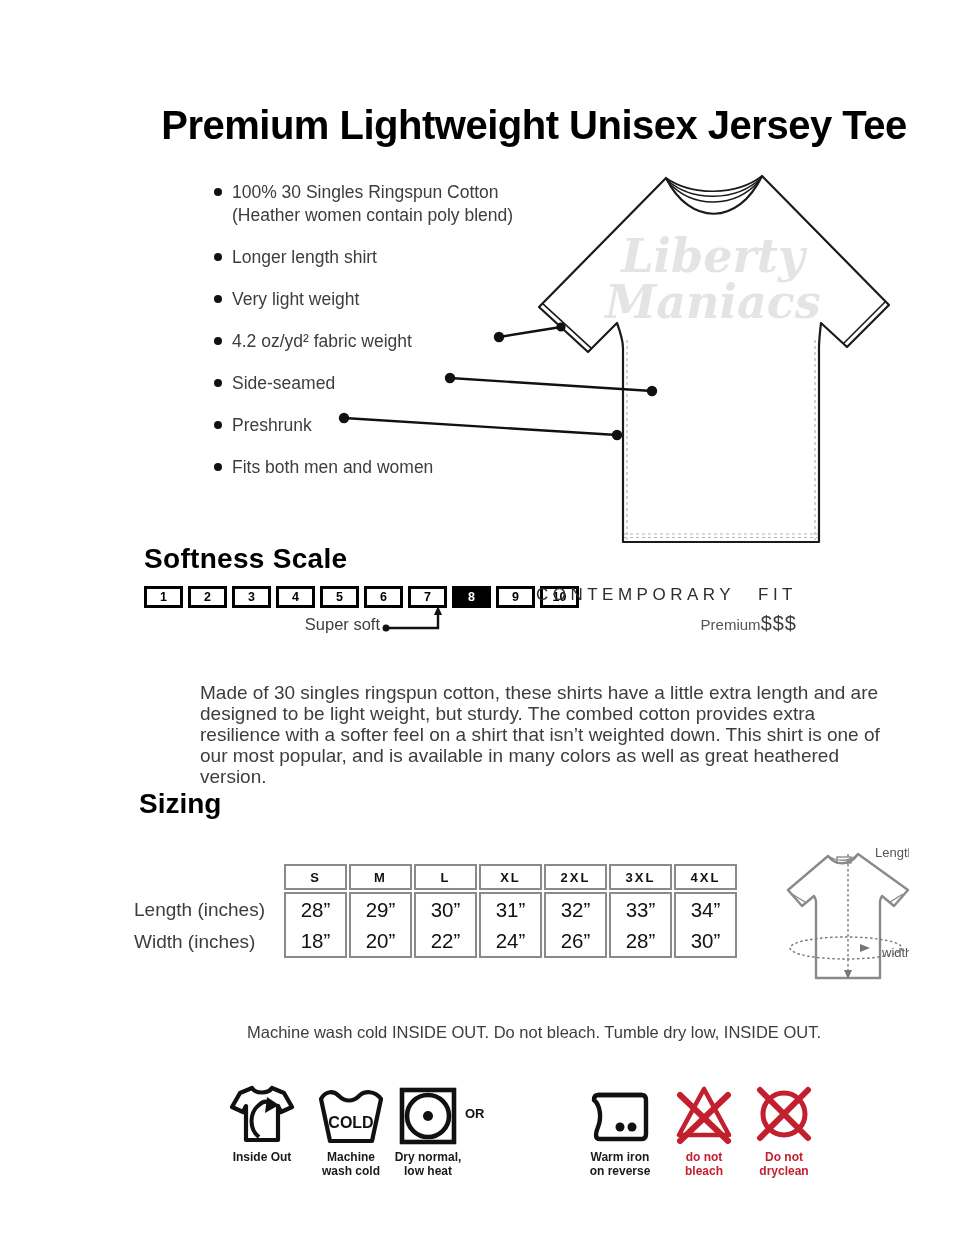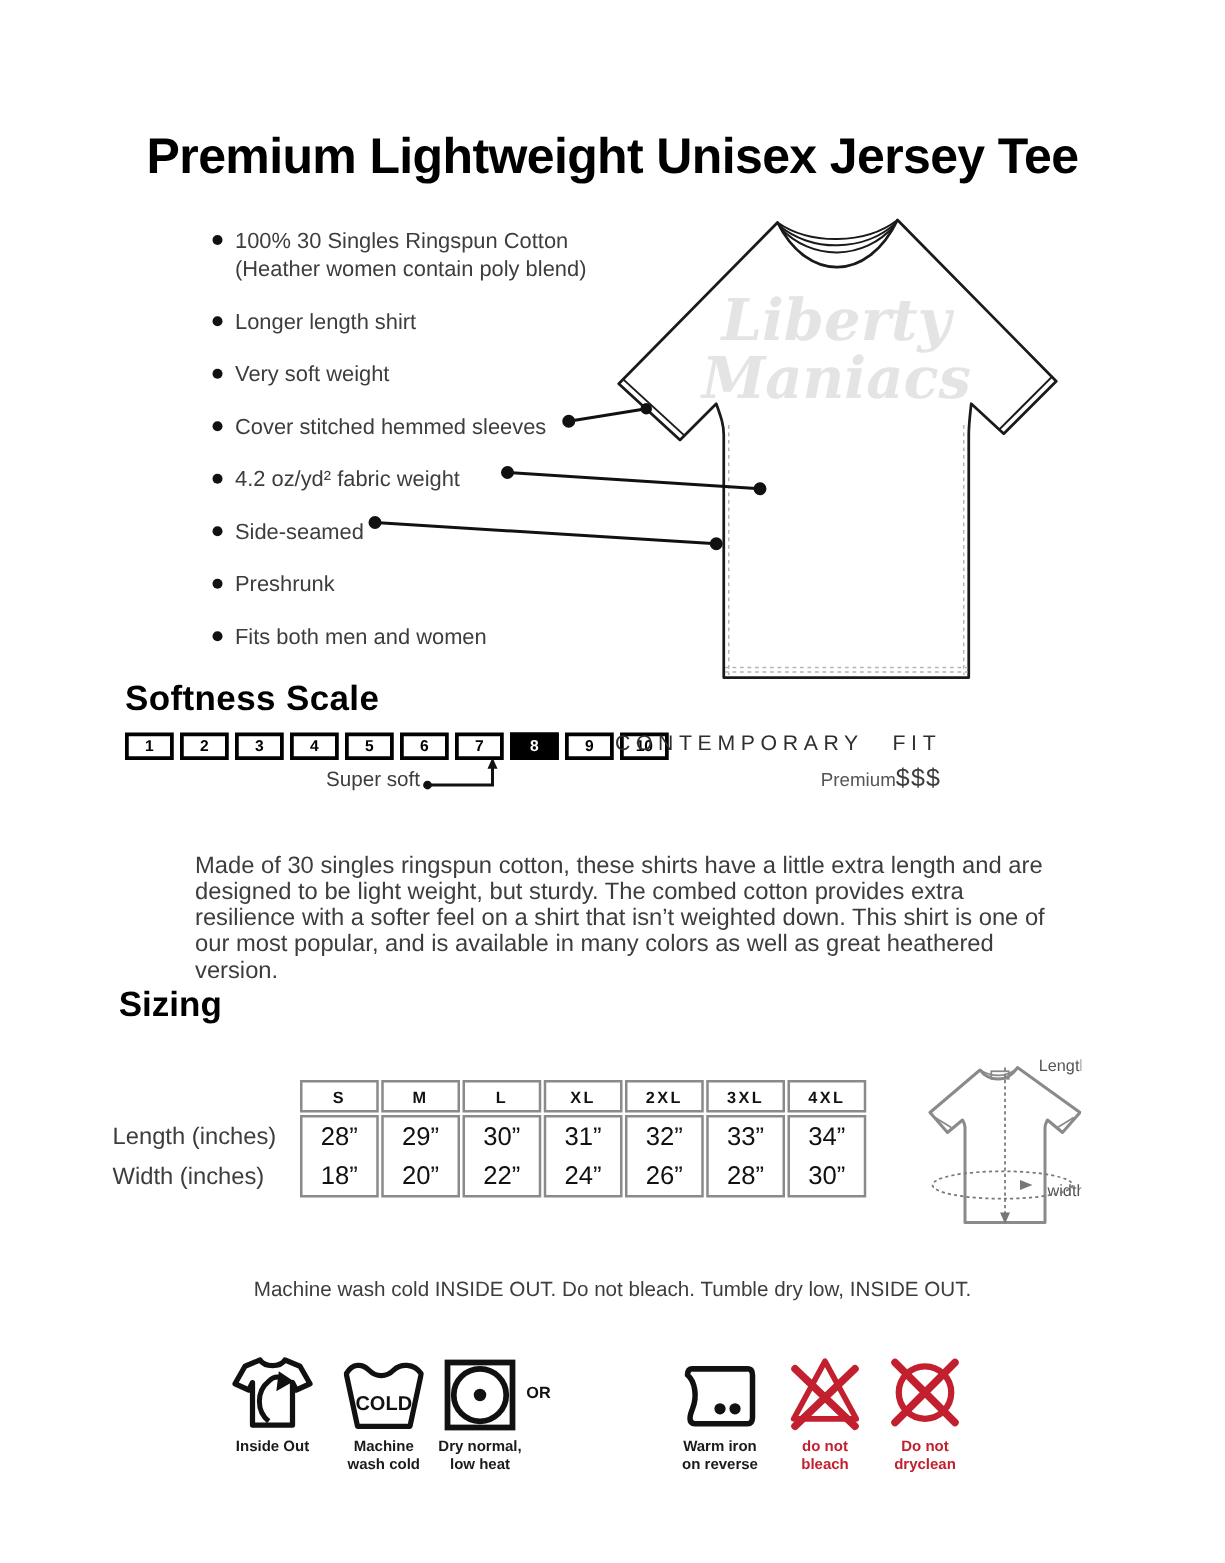--- a/index.html
+++ b/index.html
@@ -1,17 +1,17 @@
 <!DOCTYPE html>
 <html><head>
 <meta charset="utf-8">
 <style>
   html,body{margin:0;padding:0;background:#fff;}
   .page{position:relative;width:865px;height:1250px;background:#fff;overflow:hidden;
-        font-family:"Liberation Sans",sans-serif;color:#111;}
+        font-family:"Liberation Sans",sans-serif;color:#111;margin-left:44px;}
   .abs{position:absolute;}
 
   
   .title{top:76px;left:0;width:980px;text-align:center;font-size:40px;font-weight:bold;
          letter-spacing:-0.5px;color:#000;}
 
   
   .features{top:181px;left:170px;width:320px;list-style:none;margin:0;padding:0;}
   .features li{position:relative;padding-left:18px;margin-bottom:19px;
                font-size:17.5px;line-height:23px;color:#3d3d3d;}
@@ -78,22 +78,21 @@
 </head>
 <body>
 
 <div class="page">
 
   <h1 class="abs title">Premium Lightweight Unisex Jersey Tee</h1>
 
   <ul class="abs features">
     <li><span class="dot"></span><span>100% 30 Singles Ringspun Cotton</span><span class="sub">(Heather women contain poly blend)</span></li>
     <li><span class="dot"></span><span>Longer length shirt</span></li>
-    <li><span class="dot"></span><span>Very soft weight</span></li>
-    <li><span class="dot"></span><span>Cover stitched hemmed sleeves</span></li>
+    <li><span class="dot"></span><span>Very light weight</span></li>
     <li><span class="dot"></span><span>4.2 oz/yd² fabric weight</span></li>
     <li><span class="dot"></span><span>Side-seamed</span></li>
     <li><span class="dot"></span><span>Preshrunk</span></li>
     <li><span class="dot"></span><span>Fits both men and women</span></li>
   </ul>
 
   <svg class="abs shirt-svg" width="362" height="385" viewBox="0 0 362 385">
     <g fill="#fff" stroke="#1a1a1a" stroke-width="2.2" stroke-linejoin="round">
       <path d="M134,10 L7,139 L56,184 L85,155 C89,166 91,172 91,180 L91,374 L287,374 L287,180 C287,172 288,164 289,155 L315,179 L357,137 L230,8 C206,58 158,58 134,10 Z"></path>
     </g>

